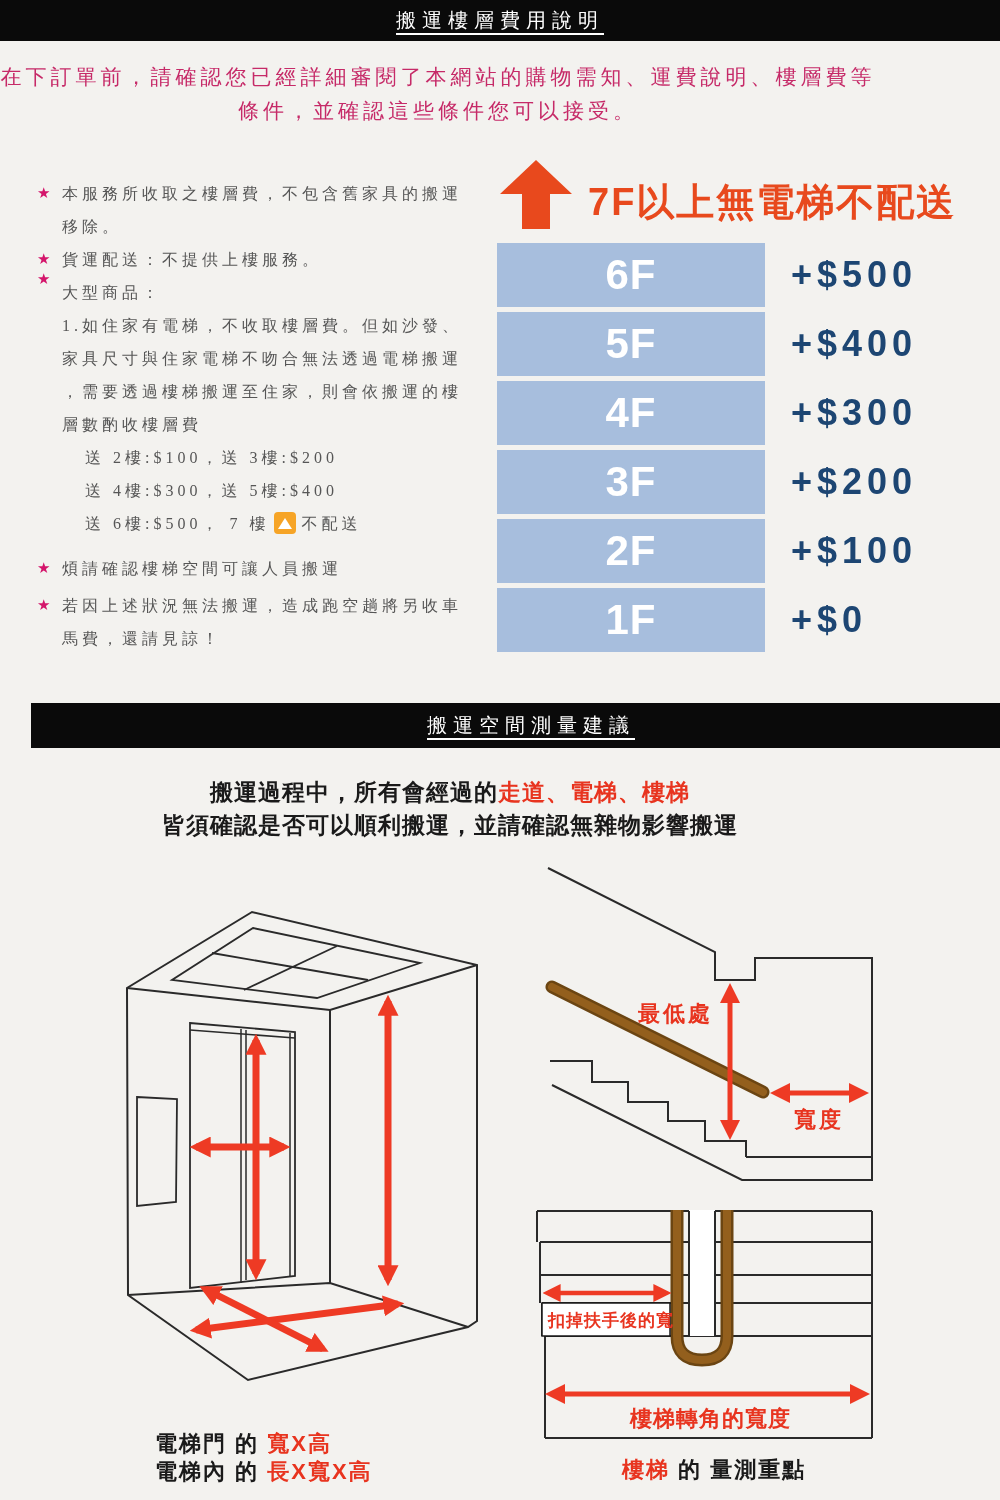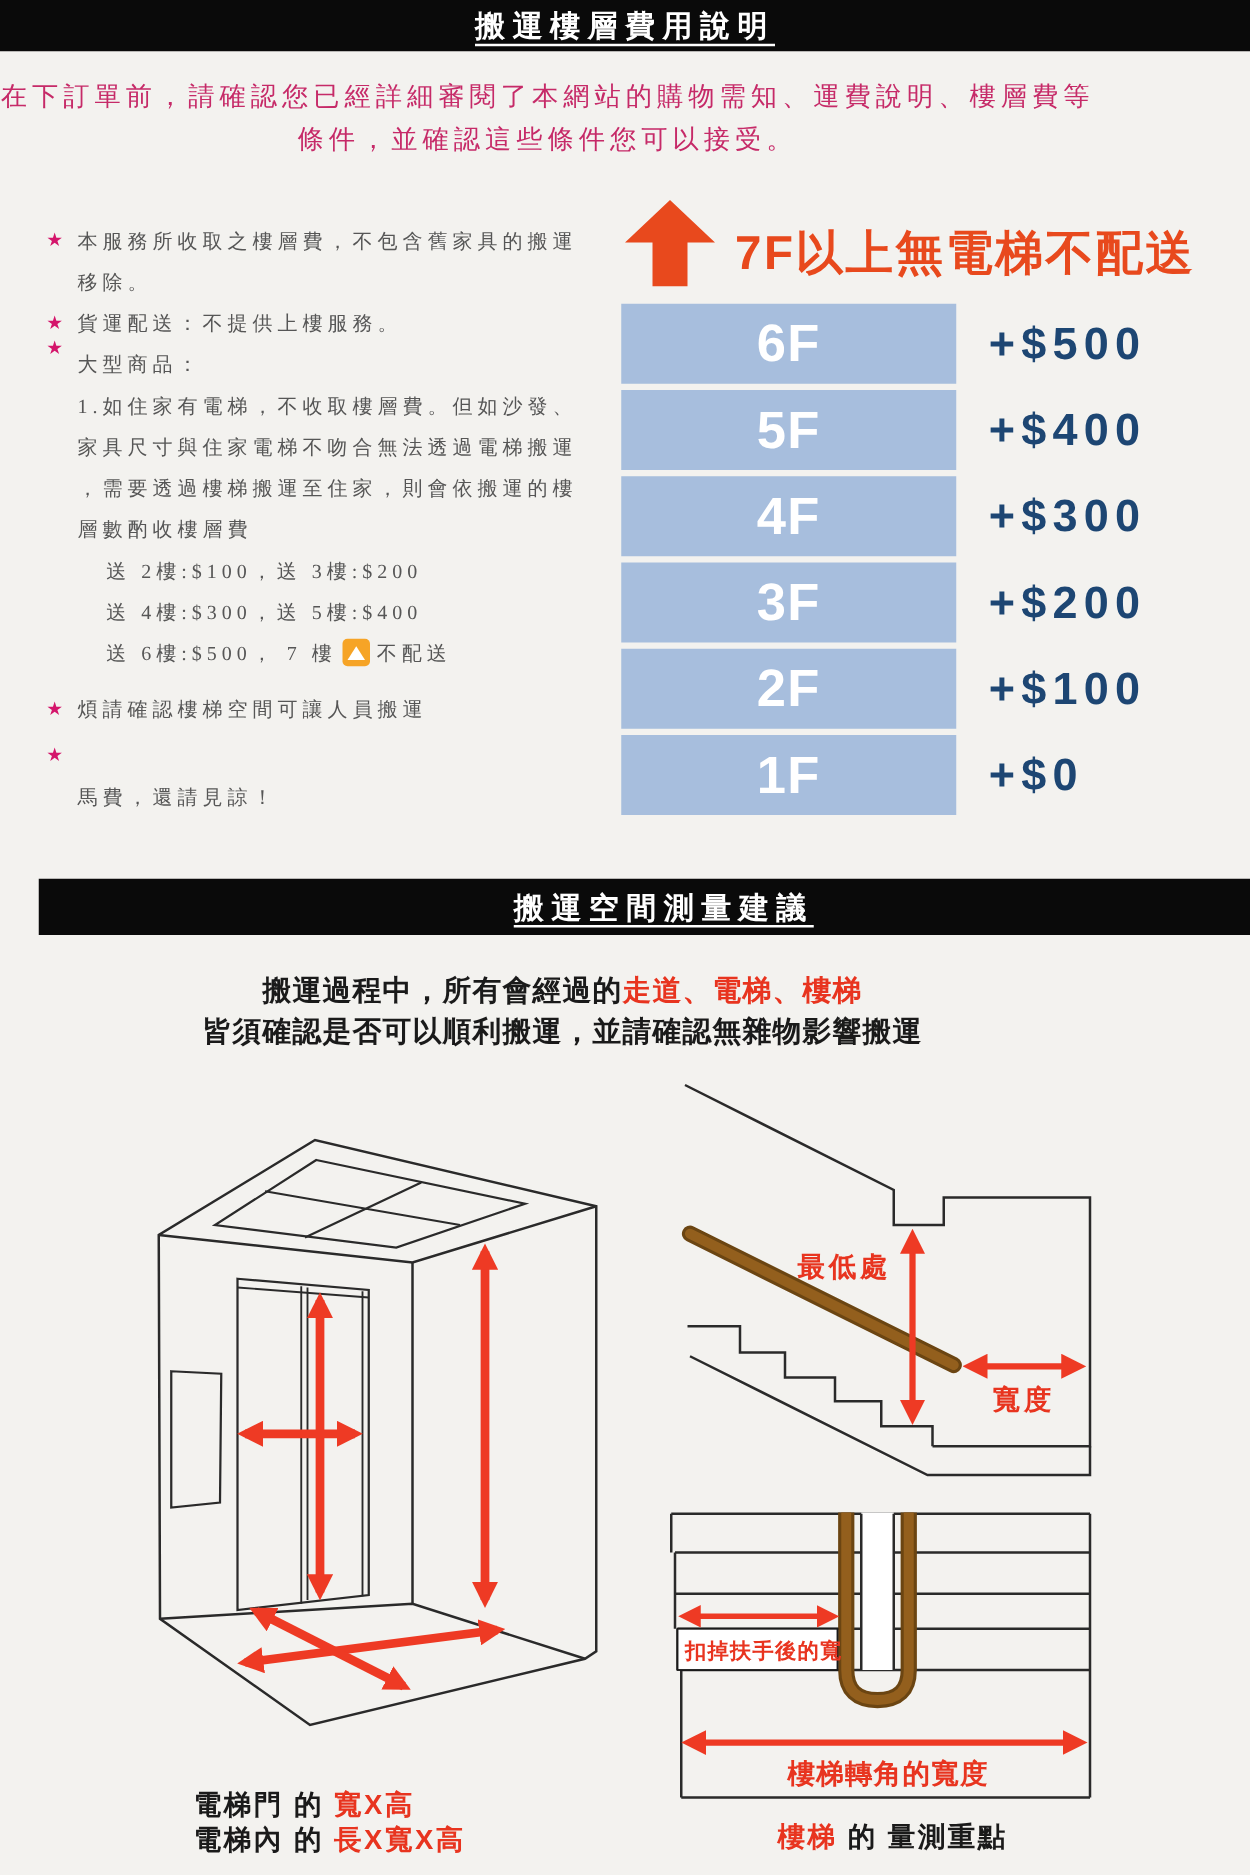--- a/index.html
+++ b/index.html
@@ -8,21 +8,21 @@
     background:#f3f2ef;
     font-family:"Liberation Sans","DejaVu Sans",sans-serif;
   }
   .serif{font-family:"Liberation Serif","DejaVu Serif",serif;}
   
   .titlebar{
     position:absolute;left:0;width:1000px;background:#0a0a0a;
     display:flex;align-items:center;justify-content:center;
   }
   .titlebar .t{
-    color:#fff;font-weight:bold;font-size:24px;letter-spacing:6px;
+    color:#fff;font-weight:normal;font-size:20px;letter-spacing:6px;
     text-decoration:underline;text-underline-offset:6px;text-decoration-thickness:2px;
   }
   #bar1{top:0;height:41px;}
   #bar2{top:703px;height:45px;margin-left:31px;}
   
   #intro{position:absolute;top:60px;left:0;width:876px;text-align:center;
     color:#c62a68;font-size:21px;letter-spacing:4px;line-height:34px;}
   
   #notes{position:absolute;left:35px;top:177px;width:470px;color:#565656;
     font-size:16px;letter-spacing:4px;}
@@ -79,21 +79,21 @@
     <div class="nline"><span class="star">★</span><span class="txt">貨運配送：不提供上樓服務。</span></div>
     <div class="nline"><span class="star raised">★</span><span class="txt">大型商品：</span></div>
     <div class="nline num"><span class="txt">1.如住家有電梯，不收取樓層費。但如沙發、</span></div>
     <div class="nline num"><span class="txt">家具尺寸與住家電梯不吻合無法透過電梯搬運</span></div>
     <div class="nline num"><span class="txt">，需要透過樓梯搬運至住家，則會依搬運的樓</span></div>
     <div class="nline num"><span class="txt">層數酌收樓層費</span></div>
     <div class="nline send"><span class="txt">送 2樓:$100，送 3樓:$200</span></div>
     <div class="nline send"><span class="txt">送 4樓:$300，送 5樓:$400</span></div>
     <div class="nline send"><span class="txt">送 6樓:$500， 7 樓</span><span class="badge"></span><span>不配送</span></div>
     <div class="nline mt12"><span class="star">★</span><span class="txt">煩請確認樓梯空間可讓人員搬運</span></div>
-    <div class="nline mt4"><span class="star">★</span></div>
+    <div class="nline mt4"><span class="star">★</span><span class="txt">若因上述狀況無法搬運，造成跑空趟將另收車</span></div>
     <div class="nline cont"><span class="txt">馬費，還請見諒！</span></div>
   </div>
 
   <svg id="uparrow" width="90" height="74" viewBox="0 0 90 74">
     <polygon points="40,0 76,34 54,34 54,69 26,69 26,34 4,34" fill="#e8491d"></polygon>
   </svg>
   <div id="banner">7F以上無電梯不配送</div>
 
   <div id="floors">
     <div class="frow">

